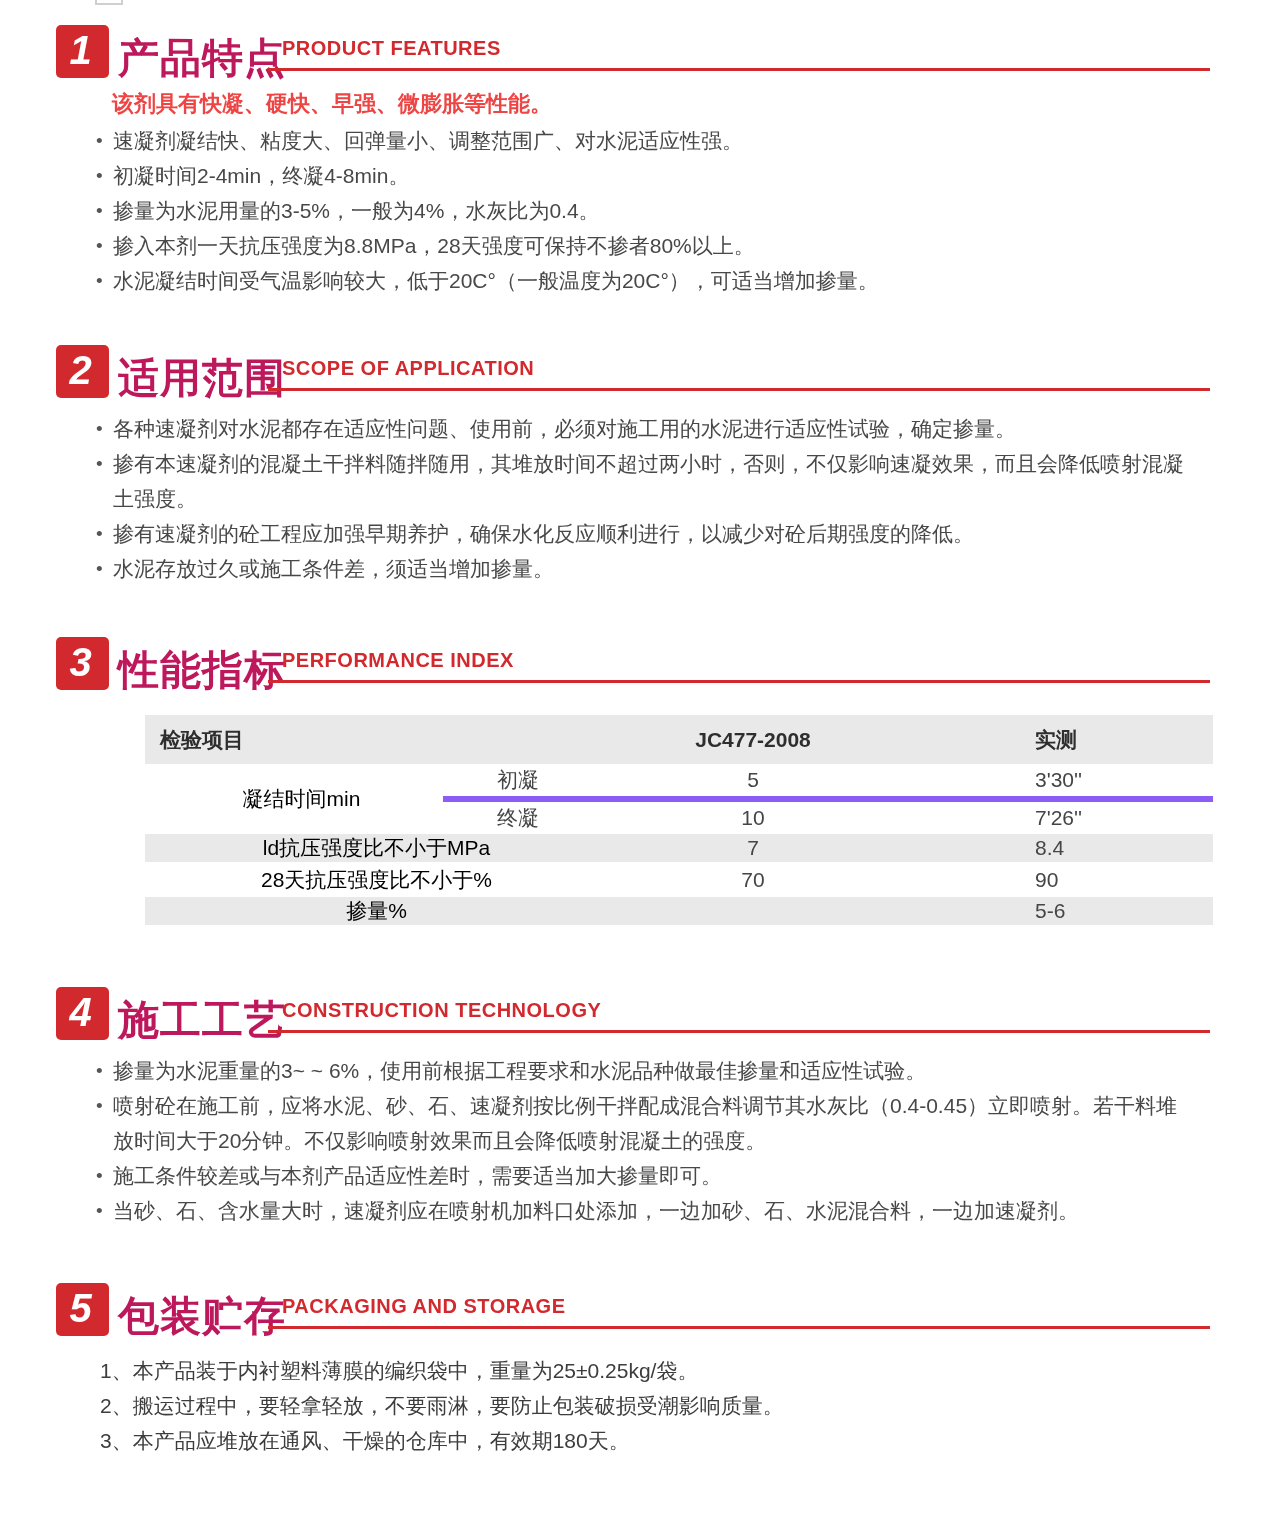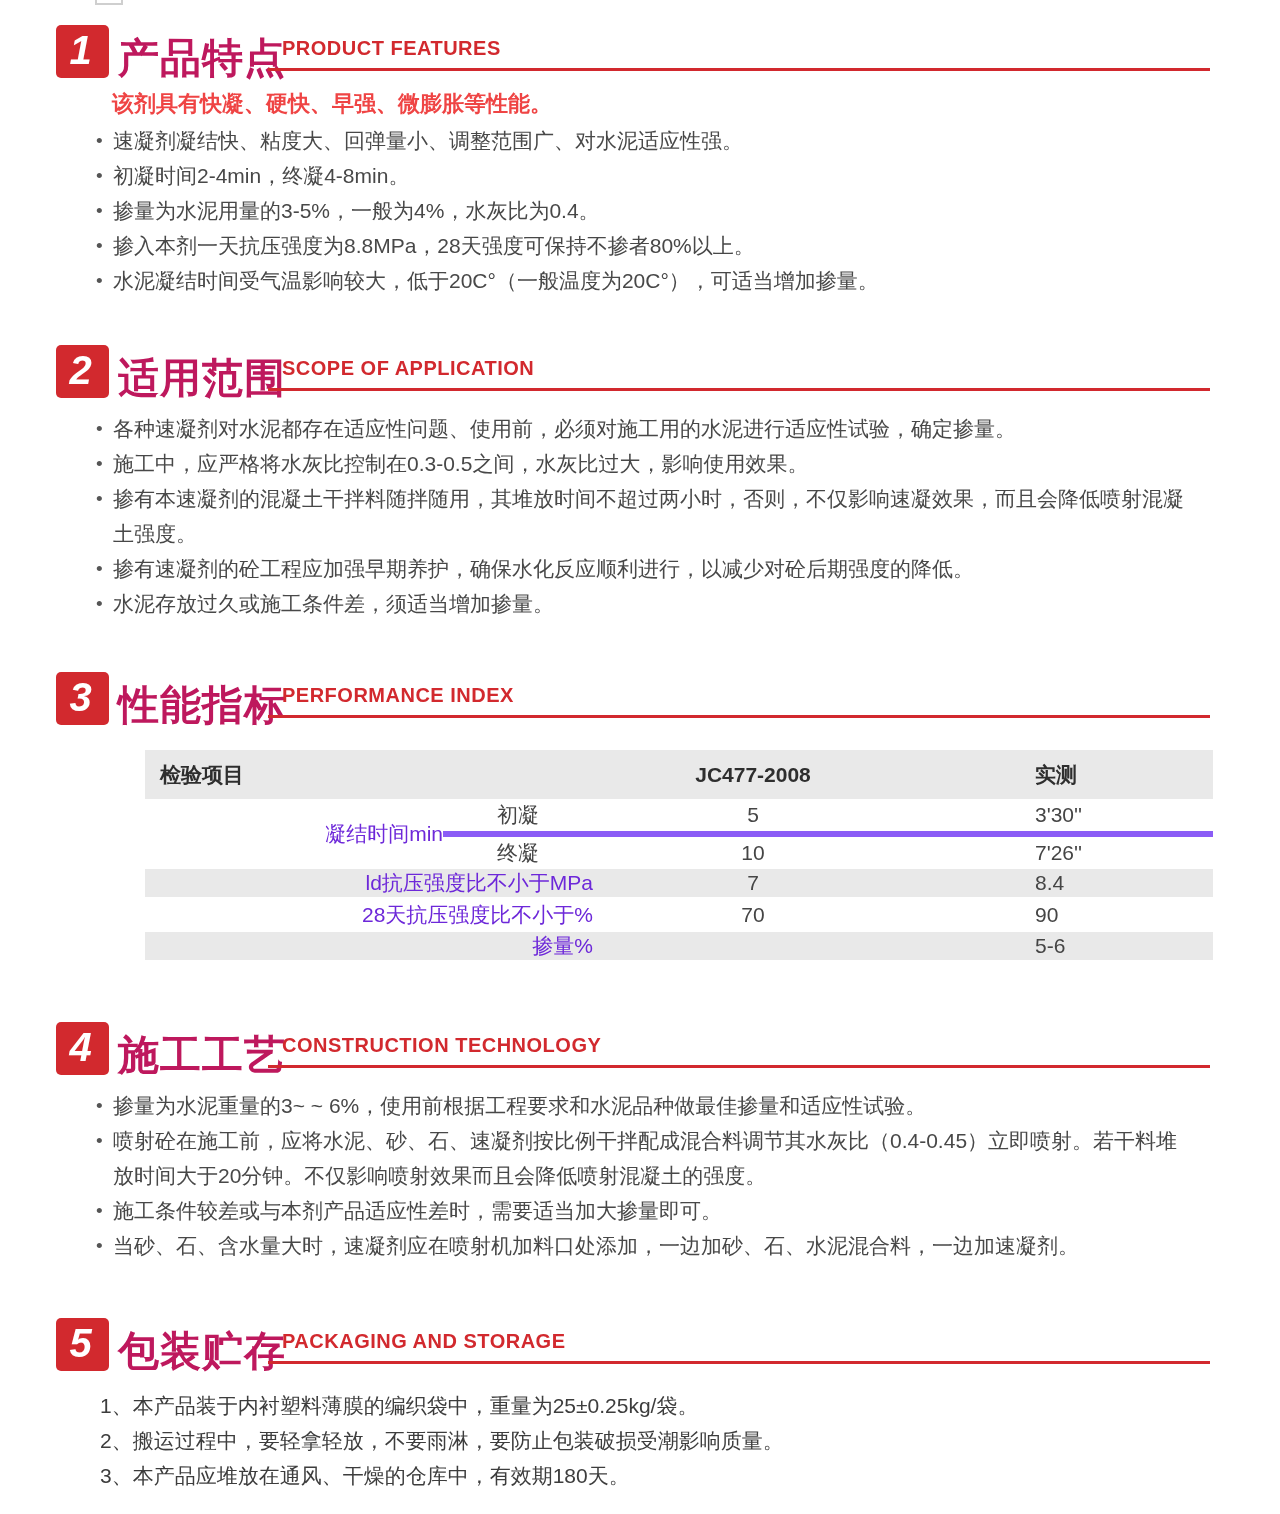--- a/index.html
+++ b/index.html
@@ -73,21 +73,21 @@
     font-size:21px; color:#454545;
   }
   table.perf td, table.perf th { border:none; vertical-align:middle; }
   table.perf tr.thead th {
     background:#e9e9e9; height:49px; font-weight:700; color:#2e2e2e;
     text-align:left;
   }
   th.h-item { padding-left:15px; }
   th.h-std  { text-align:center !important; }
   th.h-meas { padding-left:122px; }
-  td.c-item { padding-left:15px; text-align:right; color:#6d28d9; }
+  td.c-item { padding-left:15px; text-align:center; color:#000000; }
   td.c-sub  { text-align:center; }
   td.c-std  { text-align:center; }
   td.c-meas { padding-left:122px; text-align:left; }
   tr.r-sub1 td { height:40px; }
   tr.r-sub1 td.divline { border-bottom:6px solid #8b5cf6; }
   tr.r-sub2 td { height:34px; }
   tr.r-gray td { background:#e9e9e9; height:26px; }
   tr.r-white td { height:35px; }
 </style>
 </head>
@@ -119,21 +119,20 @@
     <div class="hdr">
       <div class="badge">
         <span class="num">2</span>
       </div>
       <h2 class="title">适用范围</h2>
       <div class="rule"></div>
       <span class="en">SCOPE OF APPLICATION</span>
     </div>
     <ul class="blist">
       <li>各种速凝剂对水泥都存在适应性问题、使用前，必须对施工用的水泥进行适应性试验，确定掺量。</li>
-      <li>施工中，应严格将水灰比控制在0.3-0.5之间，水灰比过大，影响使用效果。</li>
       <li>掺有本速凝剂的混凝土干拌料随拌随用，其堆放时间不超过两小时，否则，不仅影响速凝效果，而且会降低喷射混凝土强度。</li>
       <li>掺有速凝剂的砼工程应加强早期养护，确保水化反应顺利进行，以减少对砼后期强度的降低。</li>
       <li>水泥存放过久或施工条件差，须适当增加掺量。</li>
     </ul>
   </section>
 
   <section class="sec" id="sec3">
     <div class="hdr">
       <div class="badge">
         <span class="num">3</span>

